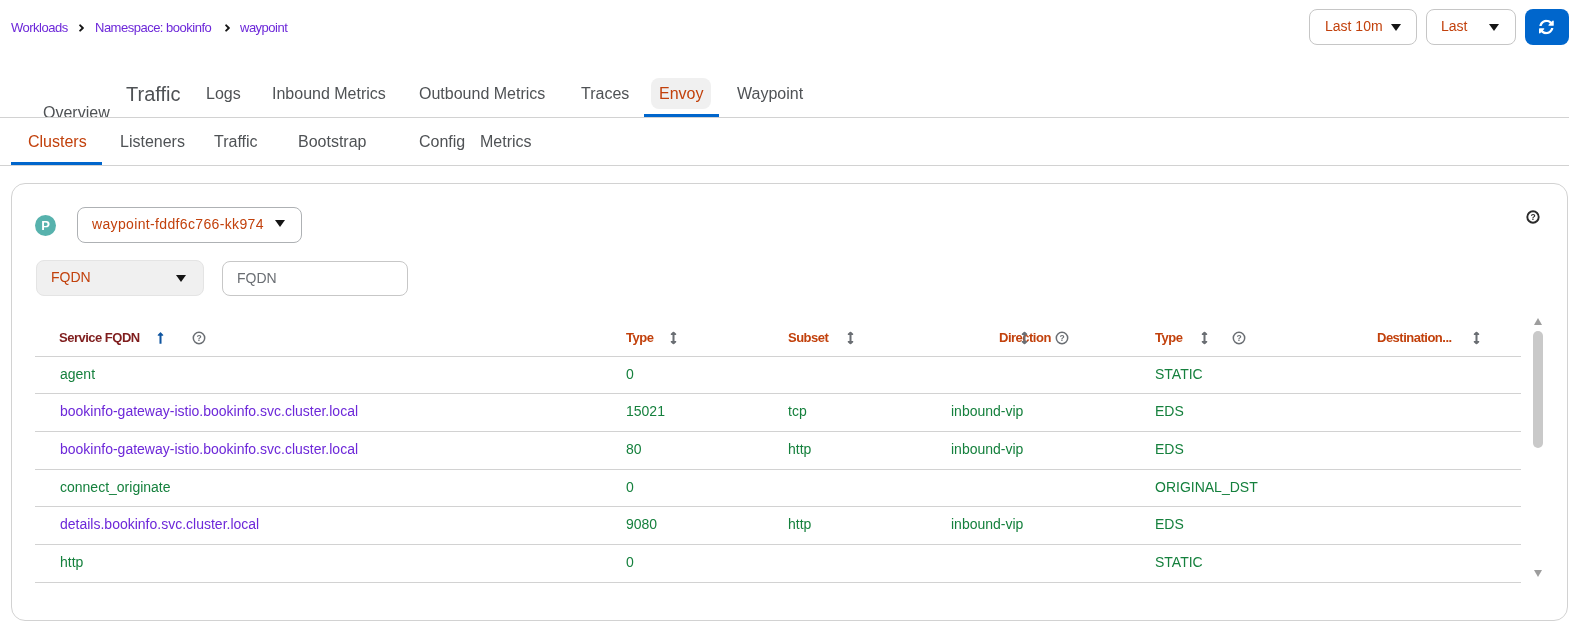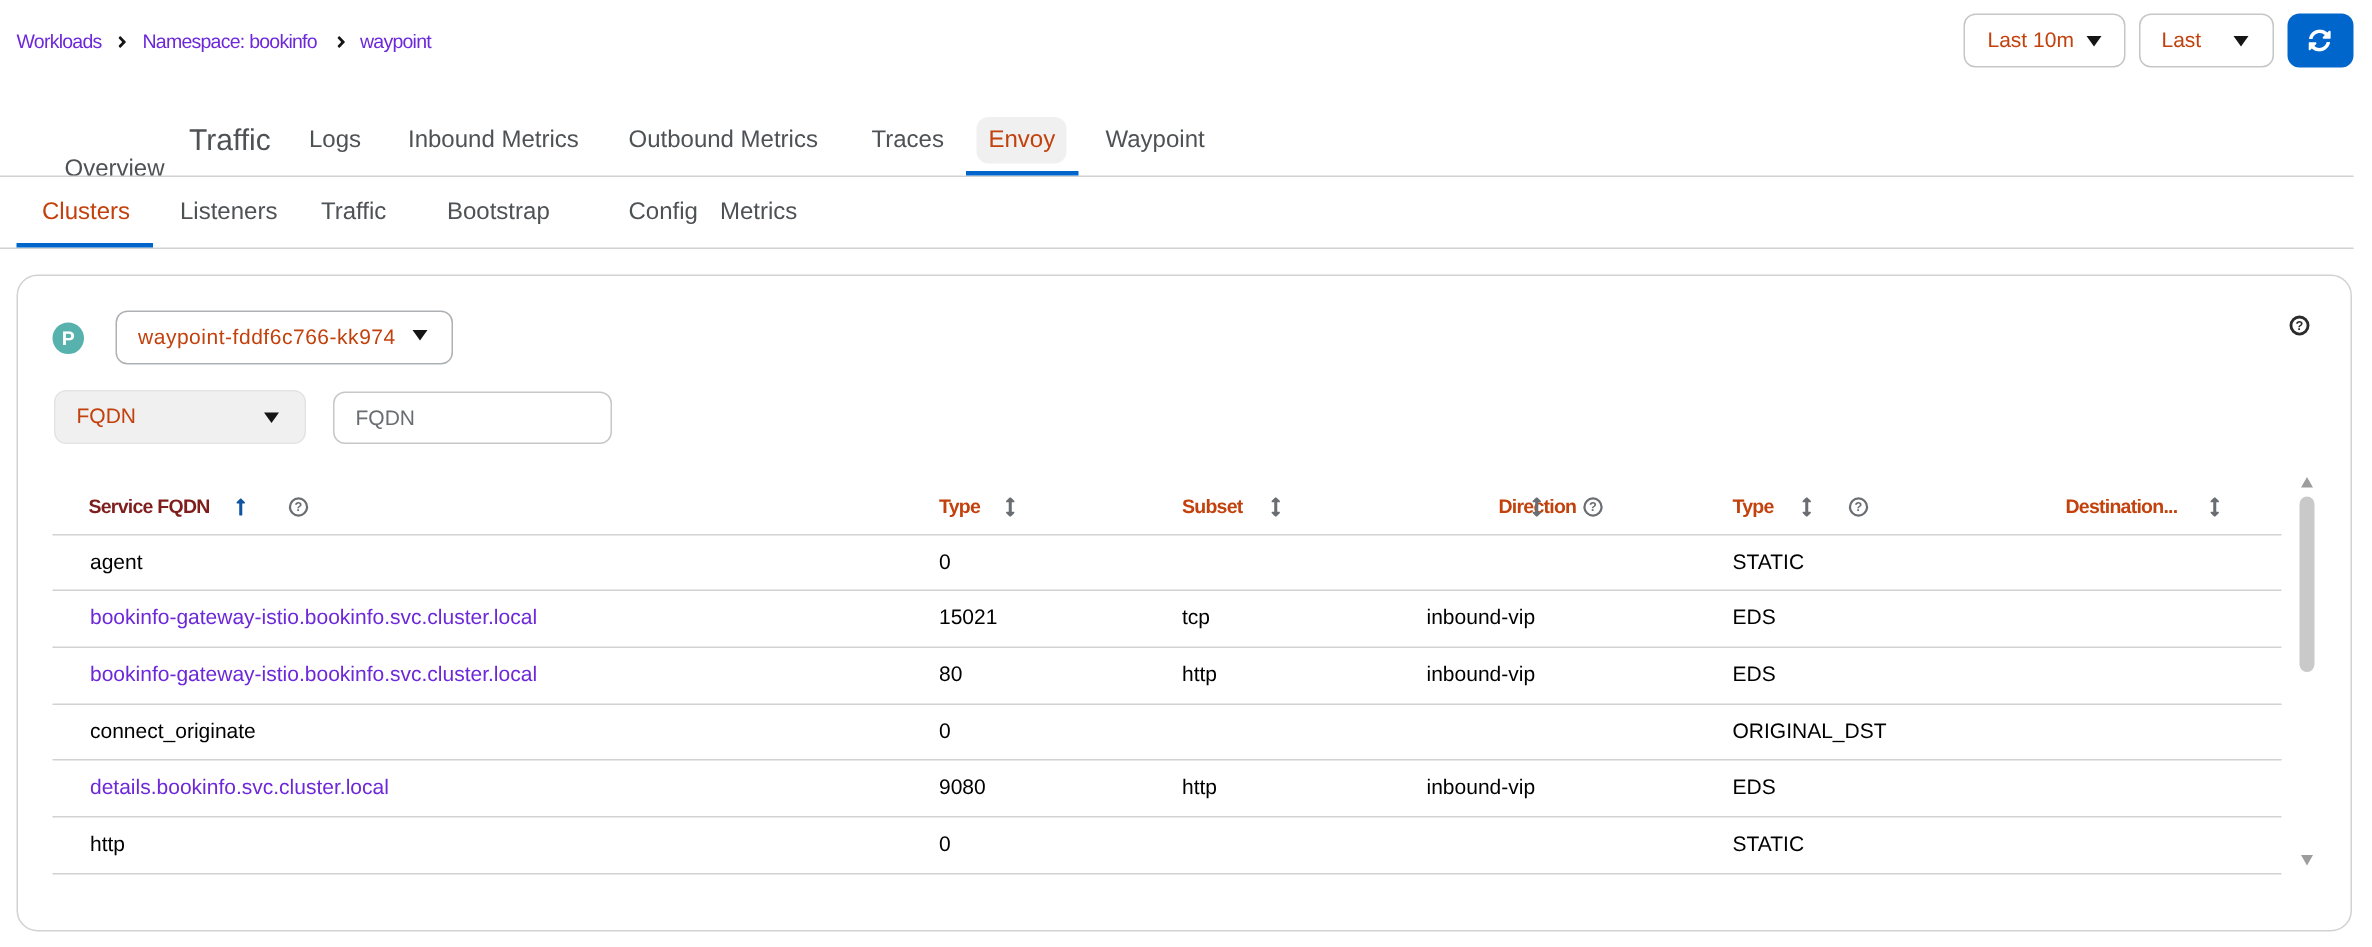--- a/index.html
+++ b/index.html
@@ -1,21 +1,21 @@
 <!DOCTYPE html>
 <html><head>
 <meta charset="utf-8">
 <style>
 * { margin:0; padding:0; box-sizing:border-box; }
 html,body { width:1581px; height:631px; background:#fff; font-family:"Liberation Sans", sans-serif; overflow:hidden; }
 .abs { position:absolute; }
 .t { position:absolute; transform:translateY(-50%); white-space:nowrap; line-height:1.1; }
 .link { color:#6d28d9; }
 .dark { color:#c2410c; }
-.cell { color:#000000; }
+.cell { color:#15803d; }
 .gray { color:#4f5255; }
 .hline { position:absolute; height:1px; background:#d2d2d2; }
 .caret { position:absolute; width:0; height:0; border-left:5.5px solid transparent; border-right:5.5px solid transparent; border-top:7px solid #151515; }
 .icon { position:absolute; transform:translateY(-50%); }
 </style>
 </head>
 <body>
 
 <div class="t link" style="left:11px; top:28px; font-size:13px; letter-spacing:-0.5px;">Workloads</div>
 <svg class="icon" style="left:77px; top:28px;" width="9" height="12" viewBox="0 0 256 512">

